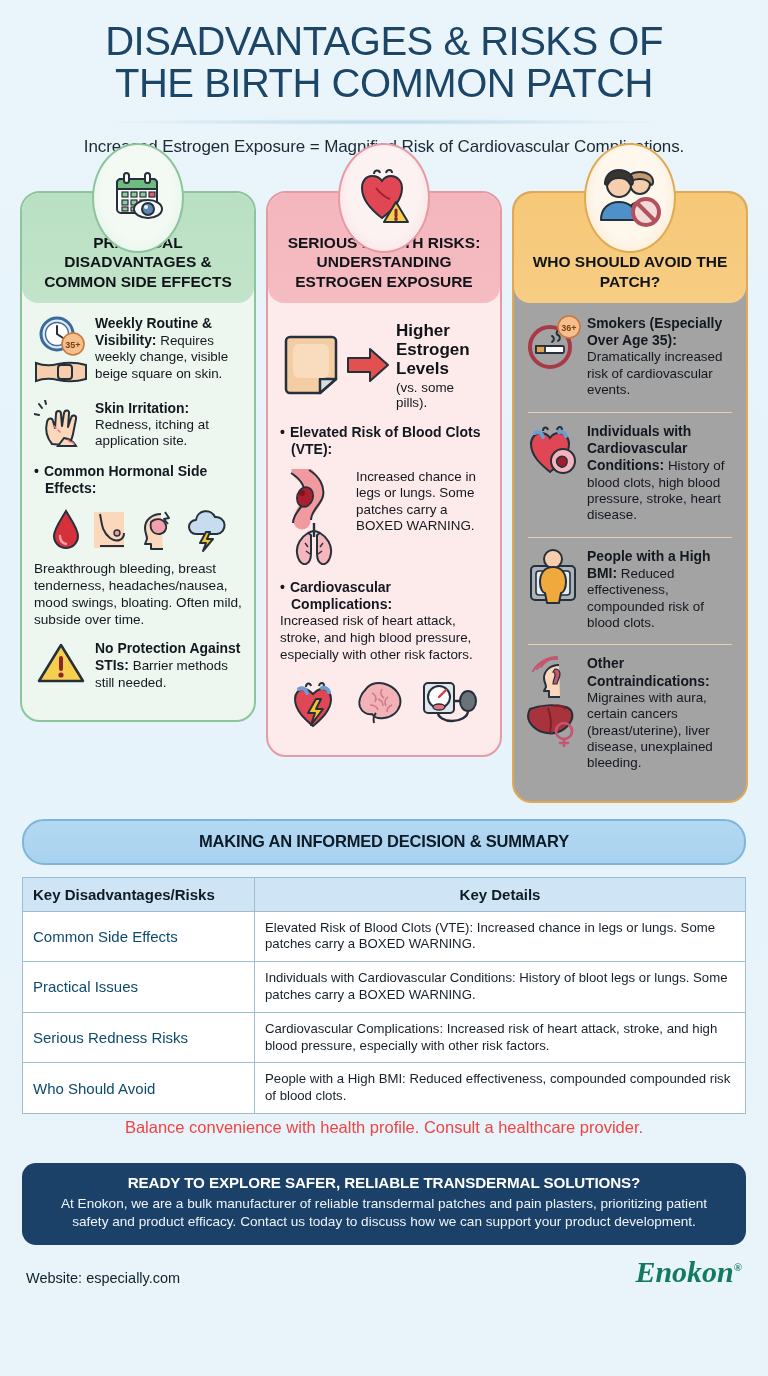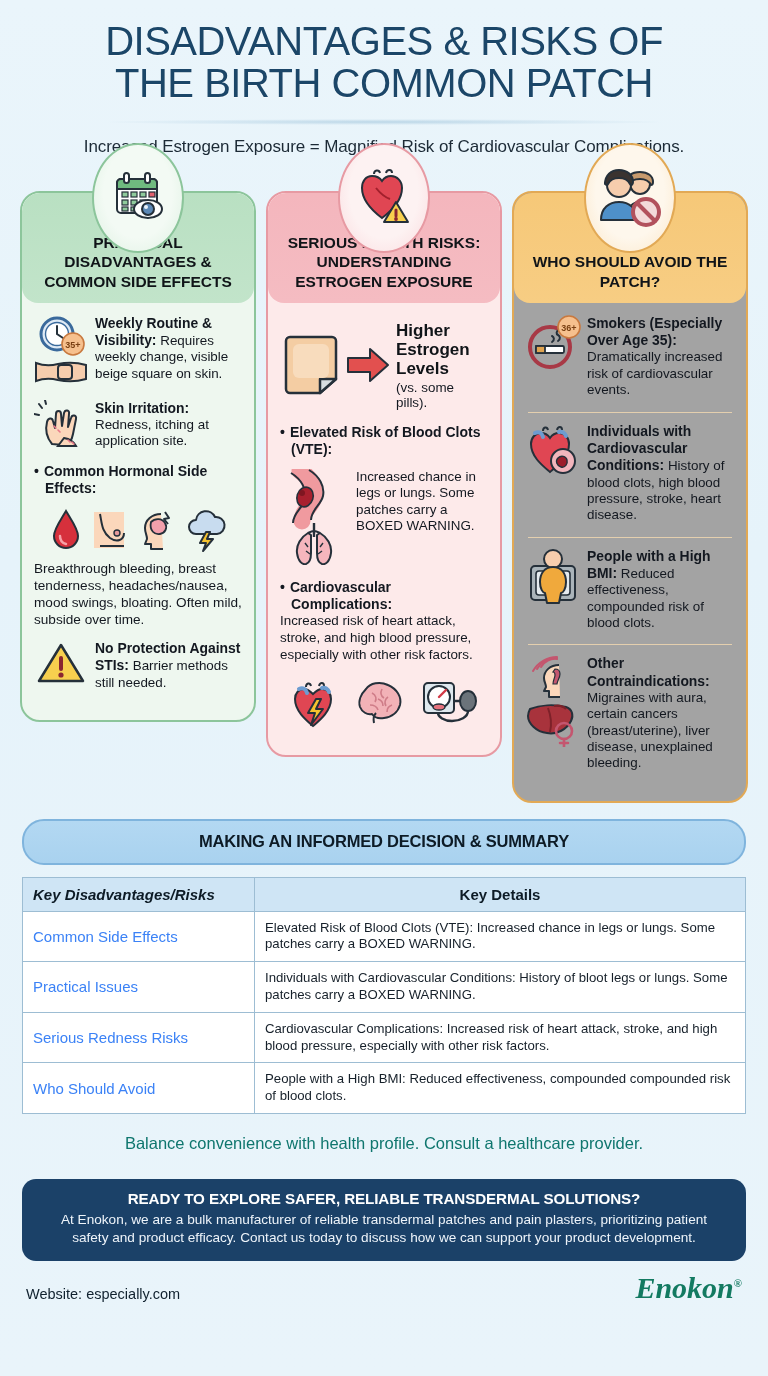--- a/index.html
+++ b/index.html
@@ -102,32 +102,32 @@
   }
   table.summary {
     width: calc(100% - 20px); margin: 12px 10px 0;
     border-collapse: collapse; table-layout: fixed;
   }
   table.summary th {
     background: #cfe5f5; border: 1px solid #9dbdd3;
     font-size: 15px; font-weight: 800; color: #0d1b26;
     padding: 8px 10px; text-align: center;
   }
-  table.summary th:first-child { text-align: left; font-style: italic; }
+  table.summary th:first-child { text-align: left; }
   table.summary td {
     border: 1px solid #9dbdd3; background: #ffffff;
     font-size: 13.2px; line-height: 1.27; color: #16202a;
     padding: 8px 10px; vertical-align: middle;
   }
-  table.summary td.k { font-size: 15px; color: #3b82f6; margin-left: 30px; }
+  table.summary td.k { font-size: 15px; color: #0c4a6e; margin-left: 30px; }
   .col-k { width: 232px; }
 
   .closing {
-    text-align: center; font-size: 16.5px; color: #0f766e;
-    margin-top: 20px;
+    text-align: center; font-size: 16.5px; color: #ef4444;
+    margin-top: 4px;
   }
 
   
   .cta {
     margin: 26px 10px 0;
     background: #1b4168; border-radius: 14px;
     padding: 11px 22px 14px; text-align: center; color: #fff;
   }
   .cta .h { font-weight: 800; font-size: 15.2px; letter-spacing: -0.1px; }
   .cta .b { font-size: 13.6px; line-height: 1.33; margin-top: 4px; color: #eef4fa; }

